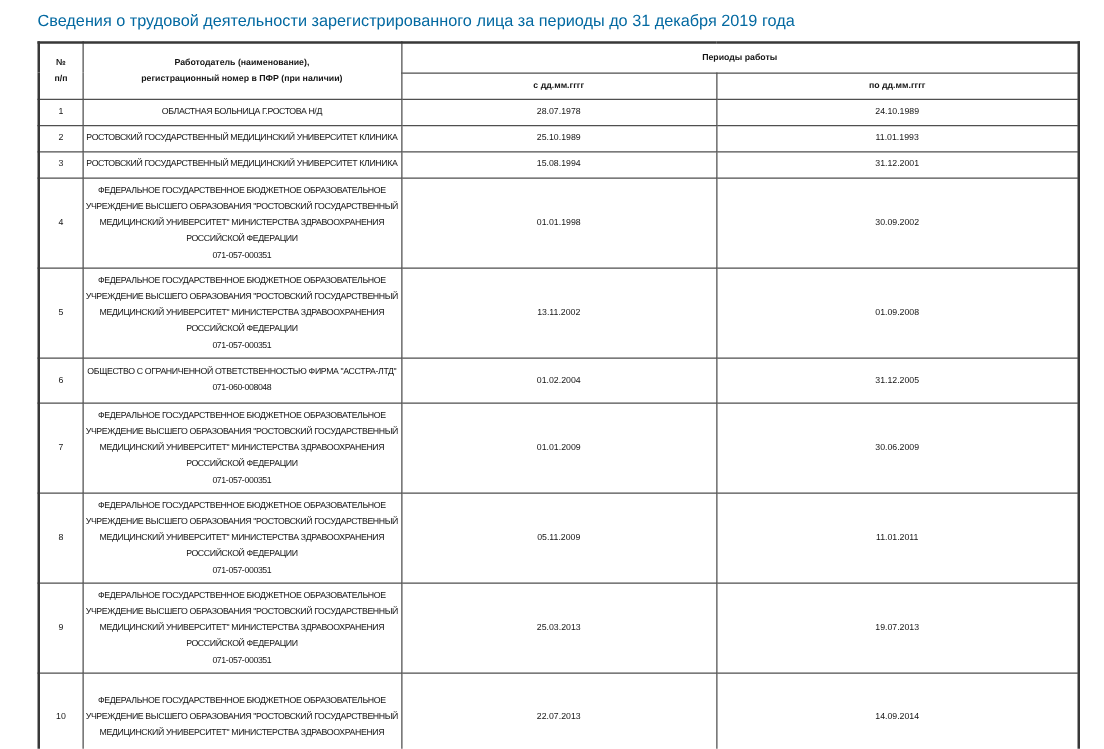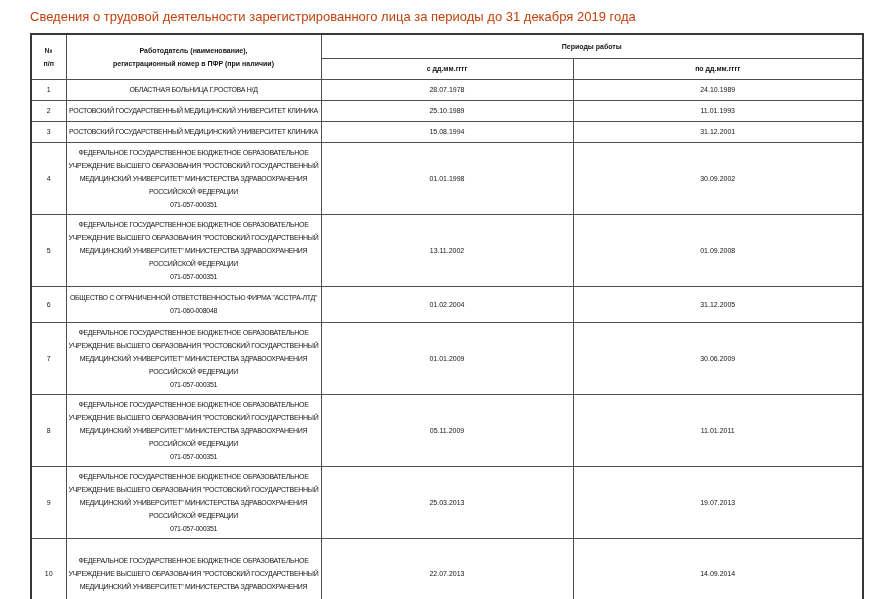--- a/index.html
+++ b/index.html
@@ -12,21 +12,21 @@
   #page {
     position: relative;
     width: 883px; height: 599px;
     overflow: hidden;
     background: #ffffff;
   }
   .doc-title {
     position: absolute;
     left: 30px; top: 9px;
     font-size: 13px;
-    color: #c2410c;
+    color: #0369a1;
     white-space: nowrap;
   }
   table.emp-table {
     position: absolute;
     left: 30px; top: 33px;
     width: 832px;
     border-collapse: collapse;
     table-layout: fixed;
     background: #ffffff;
     border: 2px solid #383838;

